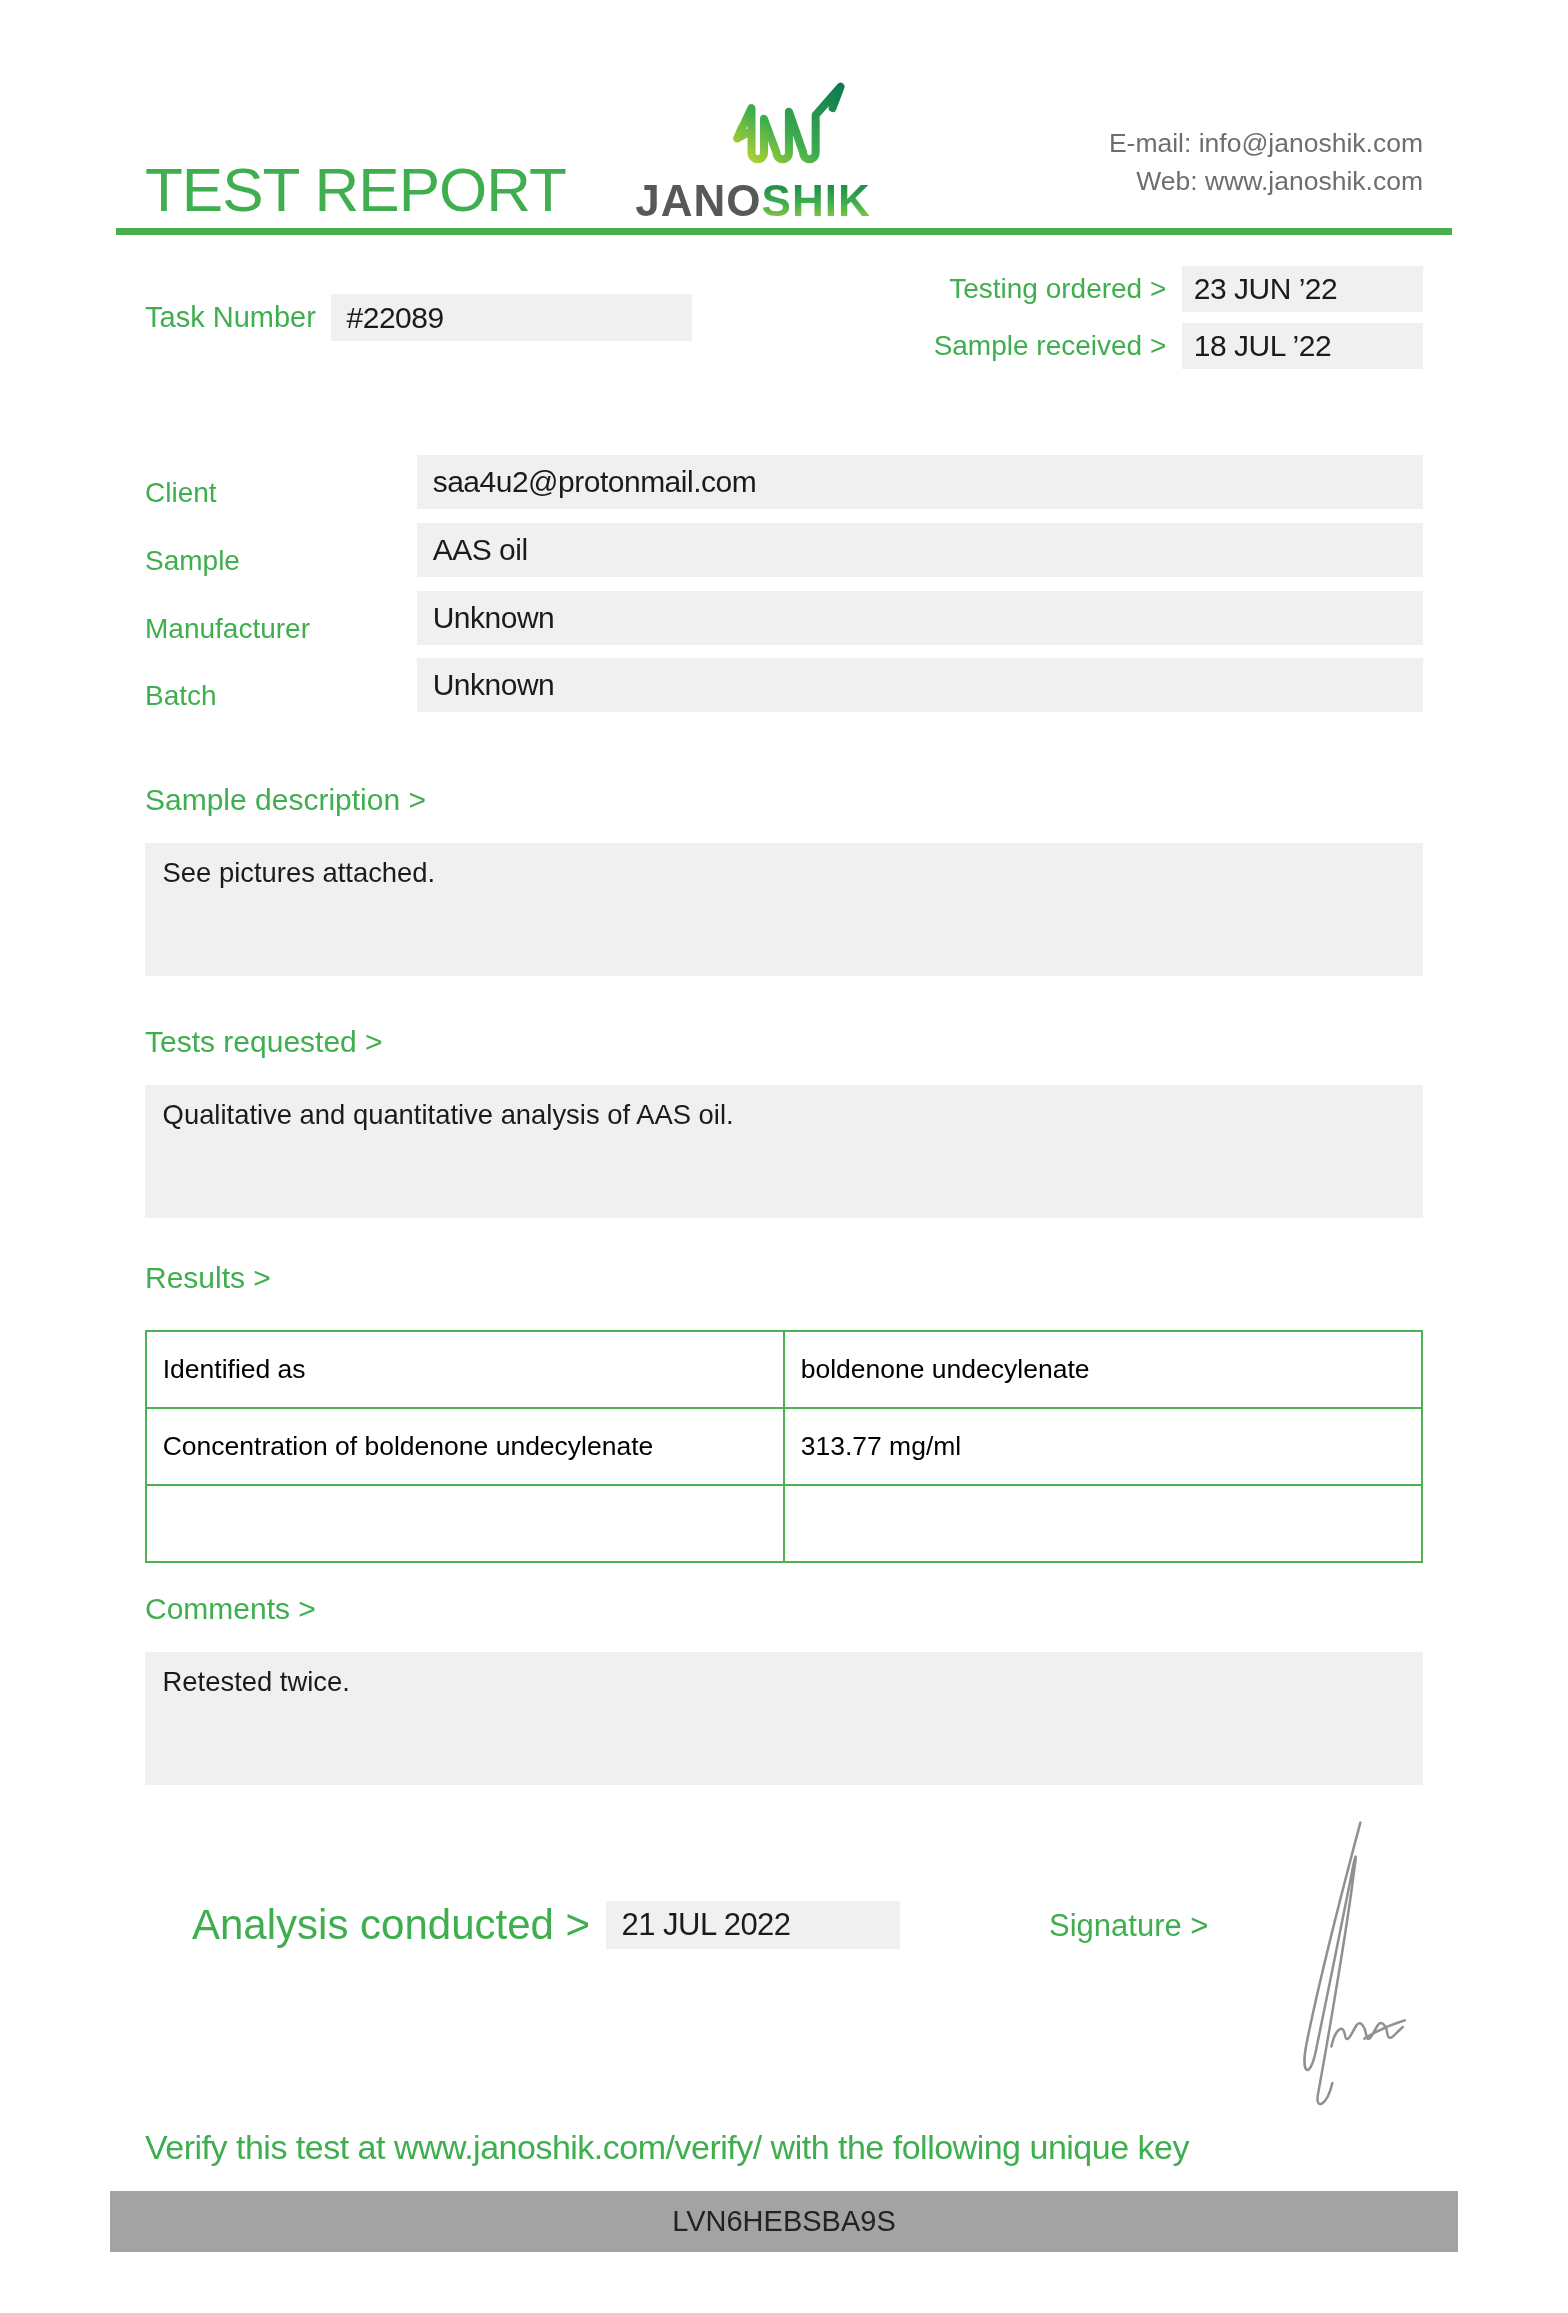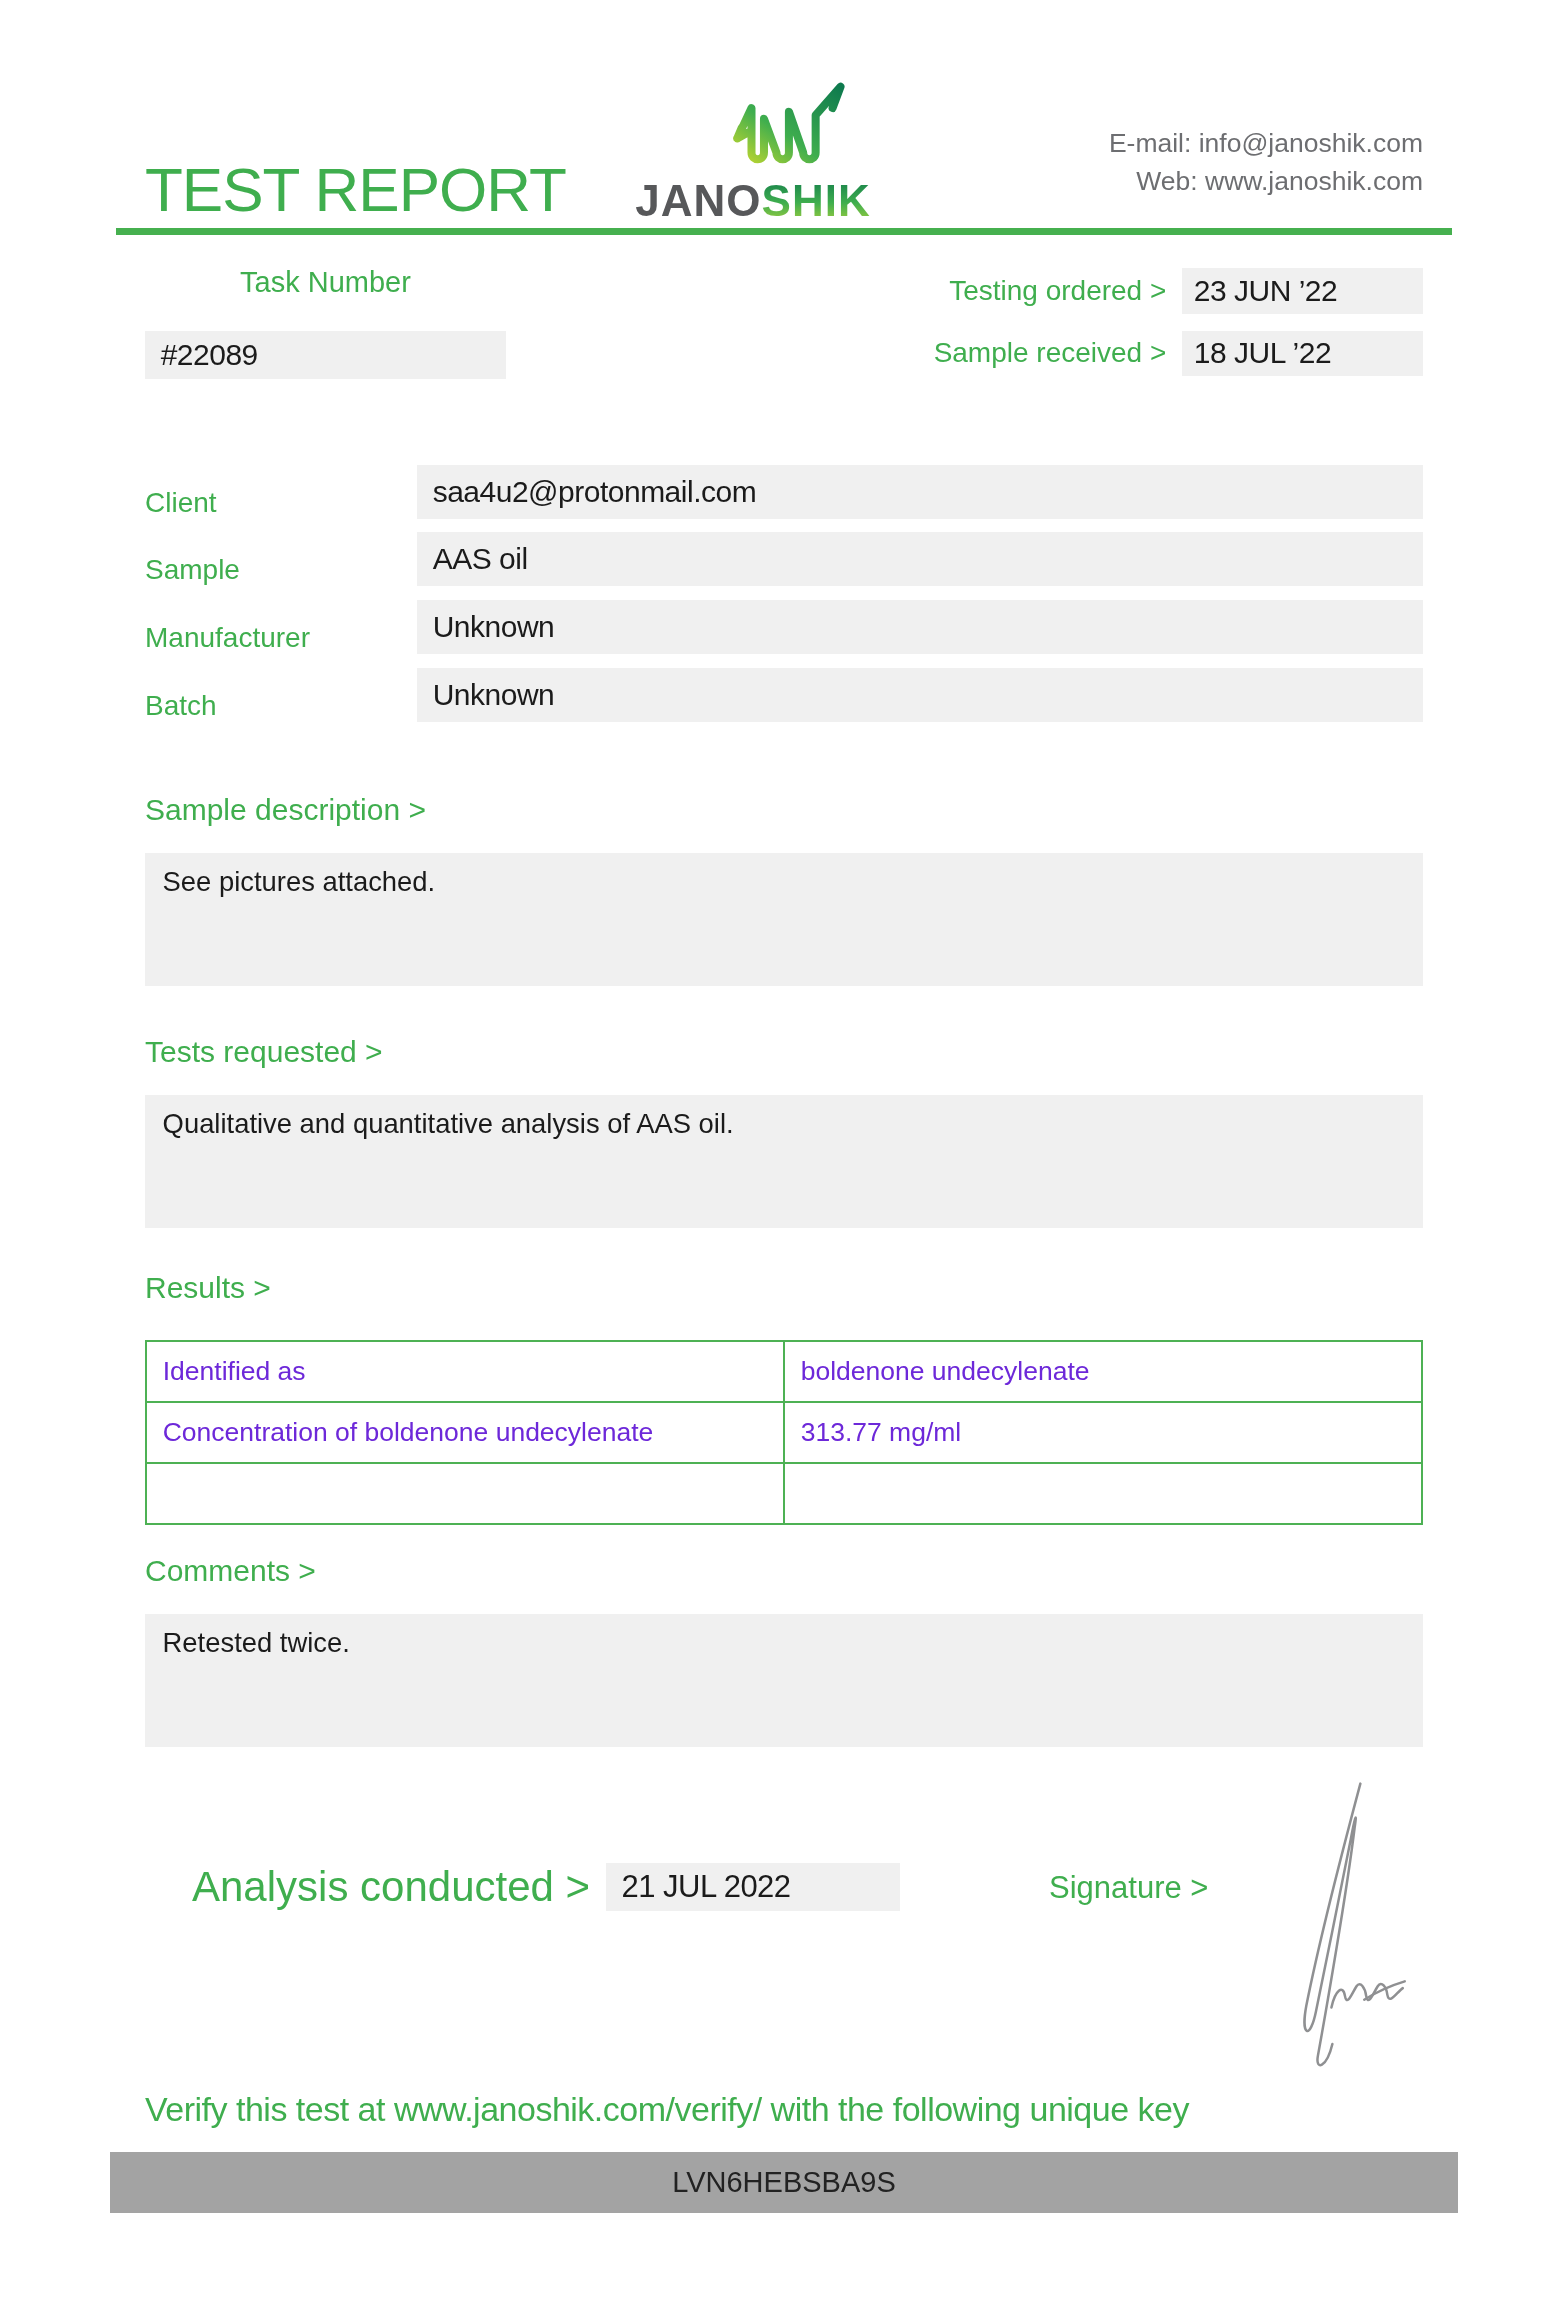--- a/index.html
+++ b/index.html
@@ -31,21 +31,21 @@
       -webkit-text-fill-color:transparent;
     }
   }
   .contact { position:absolute; right:145px; bottom:27.4px; text-align:right;
     font-size:26.5px; color:#6d6e71; line-height:1.45; }
 
   .rule { height:6.9px; background:#46b04f; margin:0 116px 0 116px; }
 
   
   .meta { display:flex; justify-content:space-between; margin-top:31px; }
-  .meta-left { display:flex; align-items:center; gap:32px;flex-direction:column; }
+  .meta-left { display:flex; align-items:center; gap:15px; }
   .label-green { color:#3fae4e; font-size:29px; white-space:nowrap; }
   .value-box {
     background:#f0f0f0; color:#1b1b1b; font-size:30px;
     padding:6.9px 15.7px; letter-spacing:-0.5px;
   }
   .task-box { width:361px; }
   .meta-right { display:grid; grid-template-columns:auto 241px; column-gap:15.7px; row-gap:11.8px; align-items:center; }
   .meta-right .label-green { text-align:right; font-size:28px; }
   .date-box { padding:5.9px 11.8px; font-size:30px; }
 
@@ -63,22 +63,22 @@
     padding:13.7px 17.6px; font-size:27.4px; color:#1b1b1b;
   }
   .mt-desc { margin-top:71px; }
   .mt-tests { margin-top:49px; }
   .mt-results { margin-top:43px; }
   .mt-comments { margin-top:29px; }
 
   
   .results-table { width:100%; border-collapse:collapse; margin-top:35px; }
   .results-table td {
-    border:2.9px solid #4db154; height:61px;
-    font-size:26.5px; color:#6d28d9; padding:3.9px 15.7px; background:#ffffff;
+    border:2.9px solid #4db154; height:77px;
+    font-size:26.5px; color:#000000; padding:3.9px 15.7px; background:#ffffff;
   }
   .results-table td.c1 { width:50%; }
 
   
   .footer { position:relative; height:343px; }
   .analysis-row { position:absolute; left:0; top:116px; display:flex; align-items:center; gap:15.7px; }
   .analysis-label { font-size:42px;margin-left:47px; }
   .analysis-box { width:294px; font-size:31px; padding:5.9px 15.7px; }
   .signature-label { position:absolute; left:904px; top:123px; color:#3fae4e; font-size:31px; }
   .signature { position:absolute; left:1106px; top:27.4px; width:157px; height:299px; }

